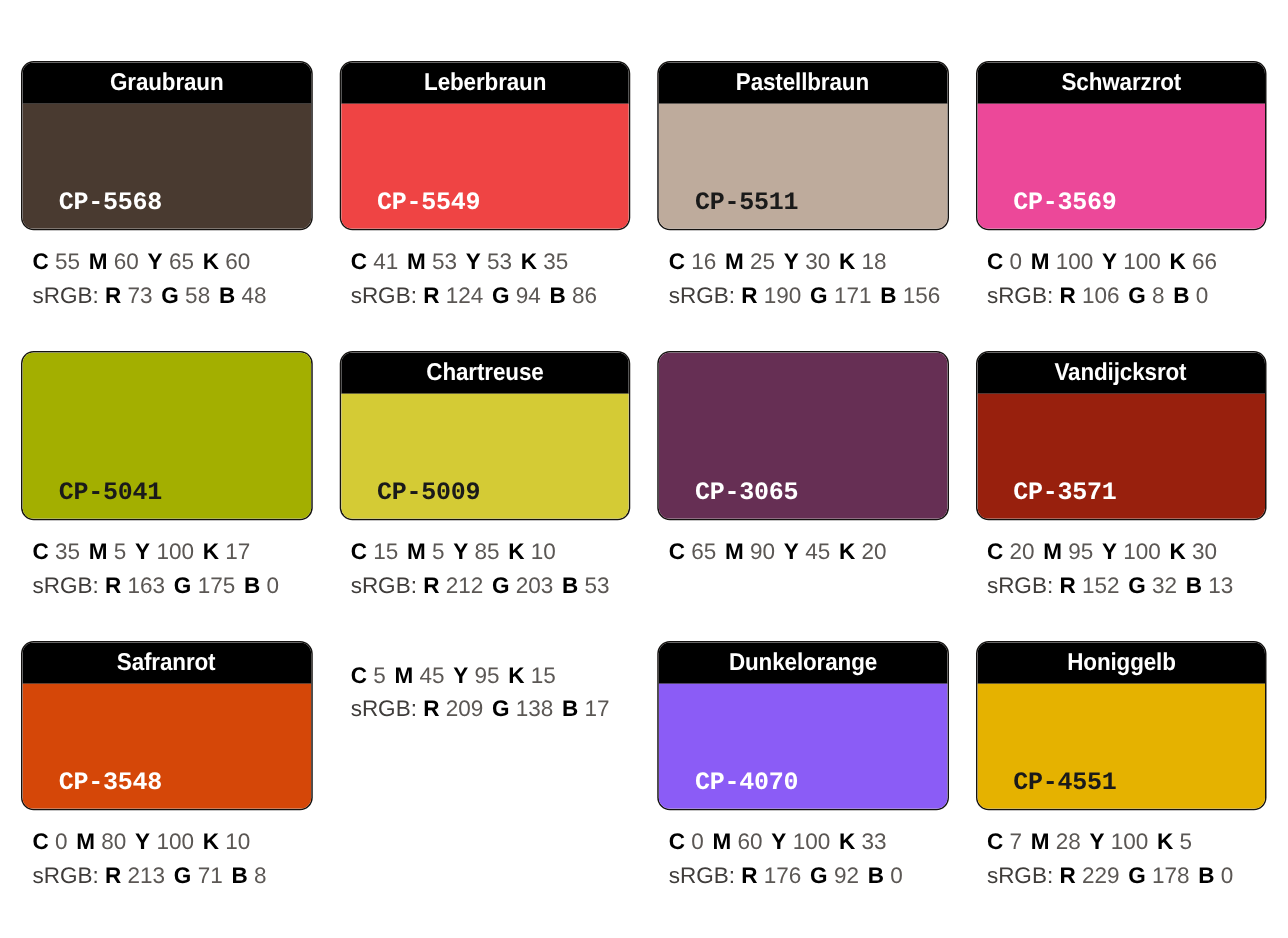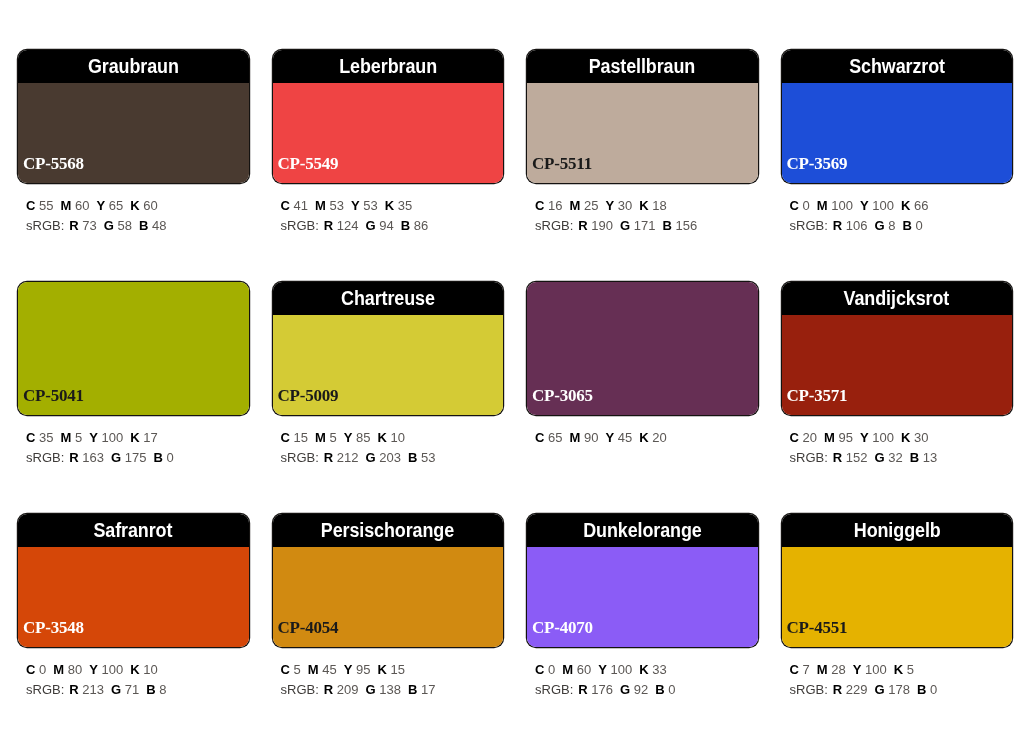--- a/index.html
+++ b/index.html
@@ -66,36 +66,36 @@
   }
 
   .plate-field {
     flex: 1 1 auto;
     position: relative;
     display: flex;
     align-items: flex-end;
   }
 
   .plate-code {
-    font-size: 17px;
+    font-size: 20px;
     font-weight: bold;
     letter-spacing: -0.2px;
-    padding: 0 0 9px 5px;
+    padding: 0 0 9px 29px;
     white-space: nowrap;
-    font-family: Liberation Serif, serif;
+    font-family: Liberation Mono, monospace;
   }
 
   
   .spec {
     padding: 13px 0 0 8px;
     color: #231f20;
   }
 
   .spec-line {
-    font-size: 13px;
+    font-size: 18px;
     line-height: 1.52;
     white-space: nowrap;
     font-family: "Liberation Sans", sans-serif;
     color: #595653;
   }
 
   .spec-line .k {
     font-weight: bold;
     color: #000000;
   }
@@ -156,21 +156,21 @@
       <div class="spec">
         <div class="spec-line"><span class="k">C</span> <span class="v">16</span><span class="k">M</span> <span class="v">25</span><span class="k">Y</span> <span class="v">30</span><span class="k">K</span> <span class="v">18</span></div>
         <div class="spec-line"><span class="srgb-prefix">sRGB:</span><span class="k">R</span> <span class="v">190</span><span class="k">G</span> <span class="v">171</span><span class="k">B</span> <span class="v">156</span></div>
       </div>
     </div>
     <div class="swatch-card">
       <div class="plate">
         <div class="plate-title-band">
           <div class="plate-title">Schwarzrot</div>
         </div>
-        <div class="plate-field" style="background: #1d4ed8;">
+        <div class="plate-field" style="background: #ec4899;">
           <div class="plate-code" style="color: rgb(255, 255, 255);">CP-3569</div>
         </div>
       </div>
       <div class="spec">
         <div class="spec-line"><span class="k">C</span> <span class="v">0</span><span class="k">M</span> <span class="v">100</span><span class="k">Y</span> <span class="v">100</span><span class="k">K</span> <span class="v">66</span></div>
         <div class="spec-line"><span class="srgb-prefix">sRGB:</span><span class="k">R</span> <span class="v">106</span><span class="k">G</span> <span class="v">8</span><span class="k">B</span> <span class="v">0</span></div>
       </div>
     </div>
     <div class="swatch-card">
       <div class="plate">
@@ -229,28 +229,20 @@
         <div class="plate-field" style="background: rgb(213, 71, 8);">
           <div class="plate-code" style="color: rgb(255, 255, 255);">CP-3548</div>
         </div>
       </div>
       <div class="spec">
         <div class="spec-line"><span class="k">C</span> <span class="v">0</span><span class="k">M</span> <span class="v">80</span><span class="k">Y</span> <span class="v">100</span><span class="k">K</span> <span class="v">10</span></div>
         <div class="spec-line"><span class="srgb-prefix">sRGB:</span><span class="k">R</span> <span class="v">213</span><span class="k">G</span> <span class="v">71</span><span class="k">B</span> <span class="v">8</span></div>
       </div>
     </div>
     <div class="swatch-card">
-      <div class="plate">
-        <div class="plate-title-band">
-          <div class="plate-title">Persischorange</div>
-        </div>
-        <div class="plate-field" style="background: rgb(209, 138, 17);">
-          <div class="plate-code" style="color: rgb(26, 26, 26);">CP-4054</div>
-        </div>
-      </div>
       <div class="spec">
         <div class="spec-line"><span class="k">C</span> <span class="v">5</span><span class="k">M</span> <span class="v">45</span><span class="k">Y</span> <span class="v">95</span><span class="k">K</span> <span class="v">15</span></div>
         <div class="spec-line"><span class="srgb-prefix">sRGB:</span><span class="k">R</span> <span class="v">209</span><span class="k">G</span> <span class="v">138</span><span class="k">B</span> <span class="v">17</span></div>
       </div>
     </div>
     <div class="swatch-card">
       <div class="plate">
         <div class="plate-title-band">
           <div class="plate-title">Dunkelorange</div>
         </div>

